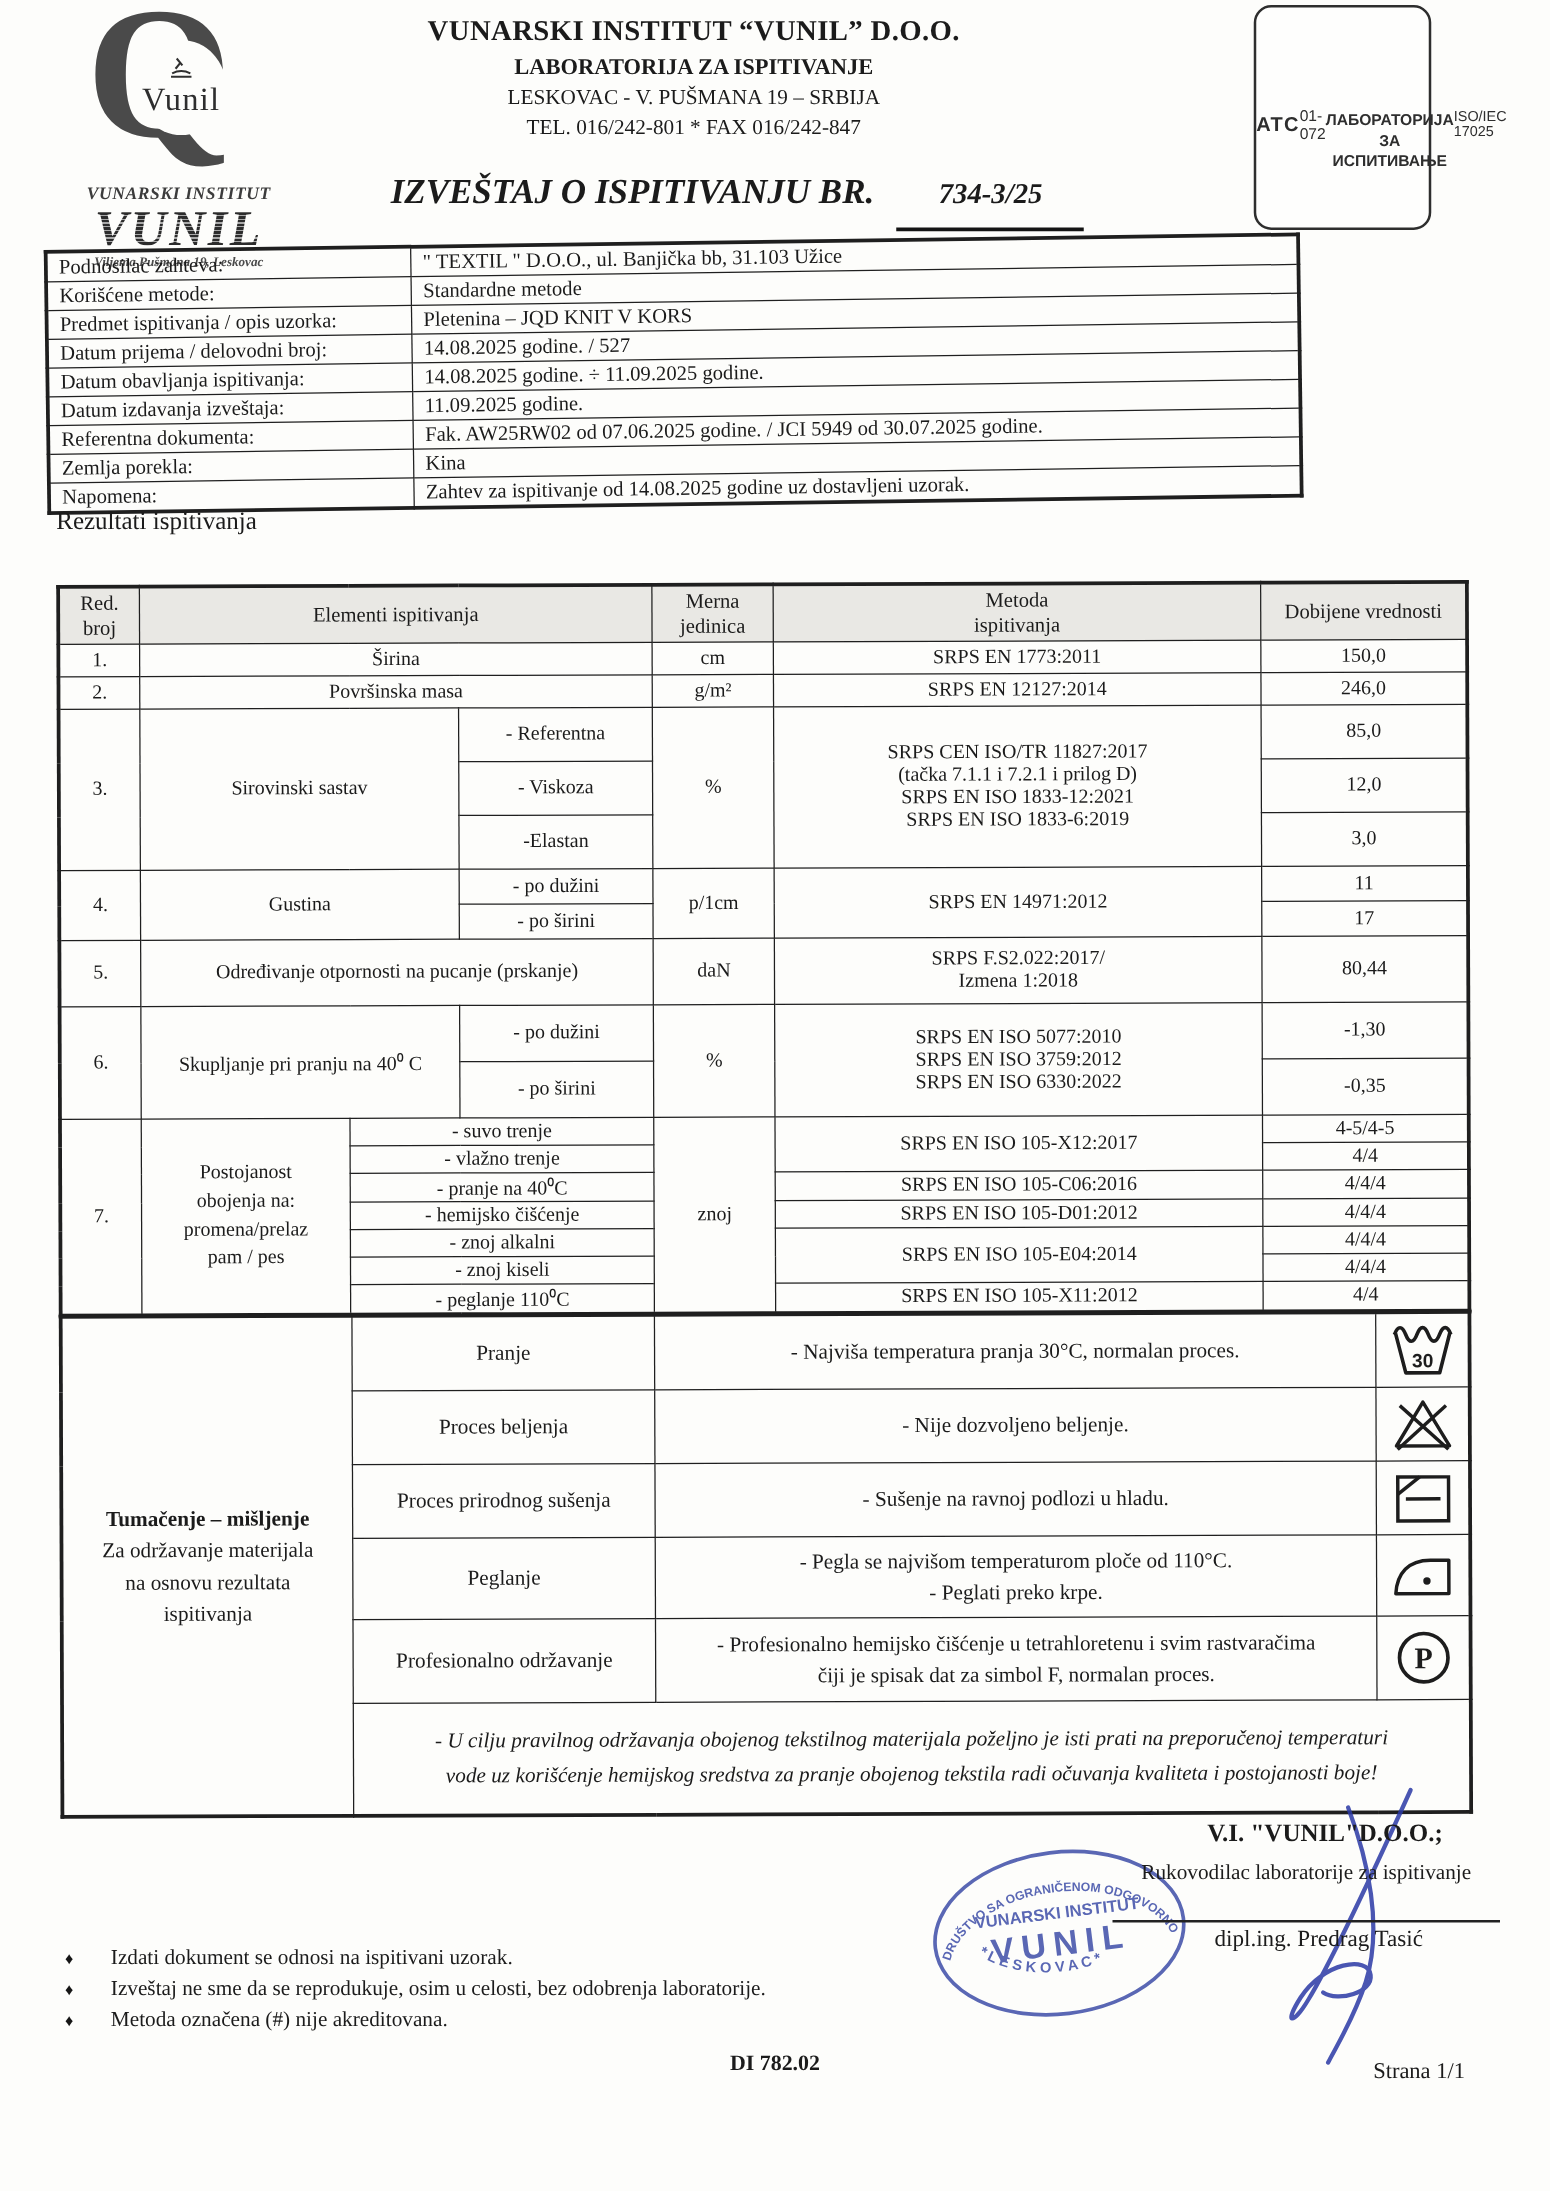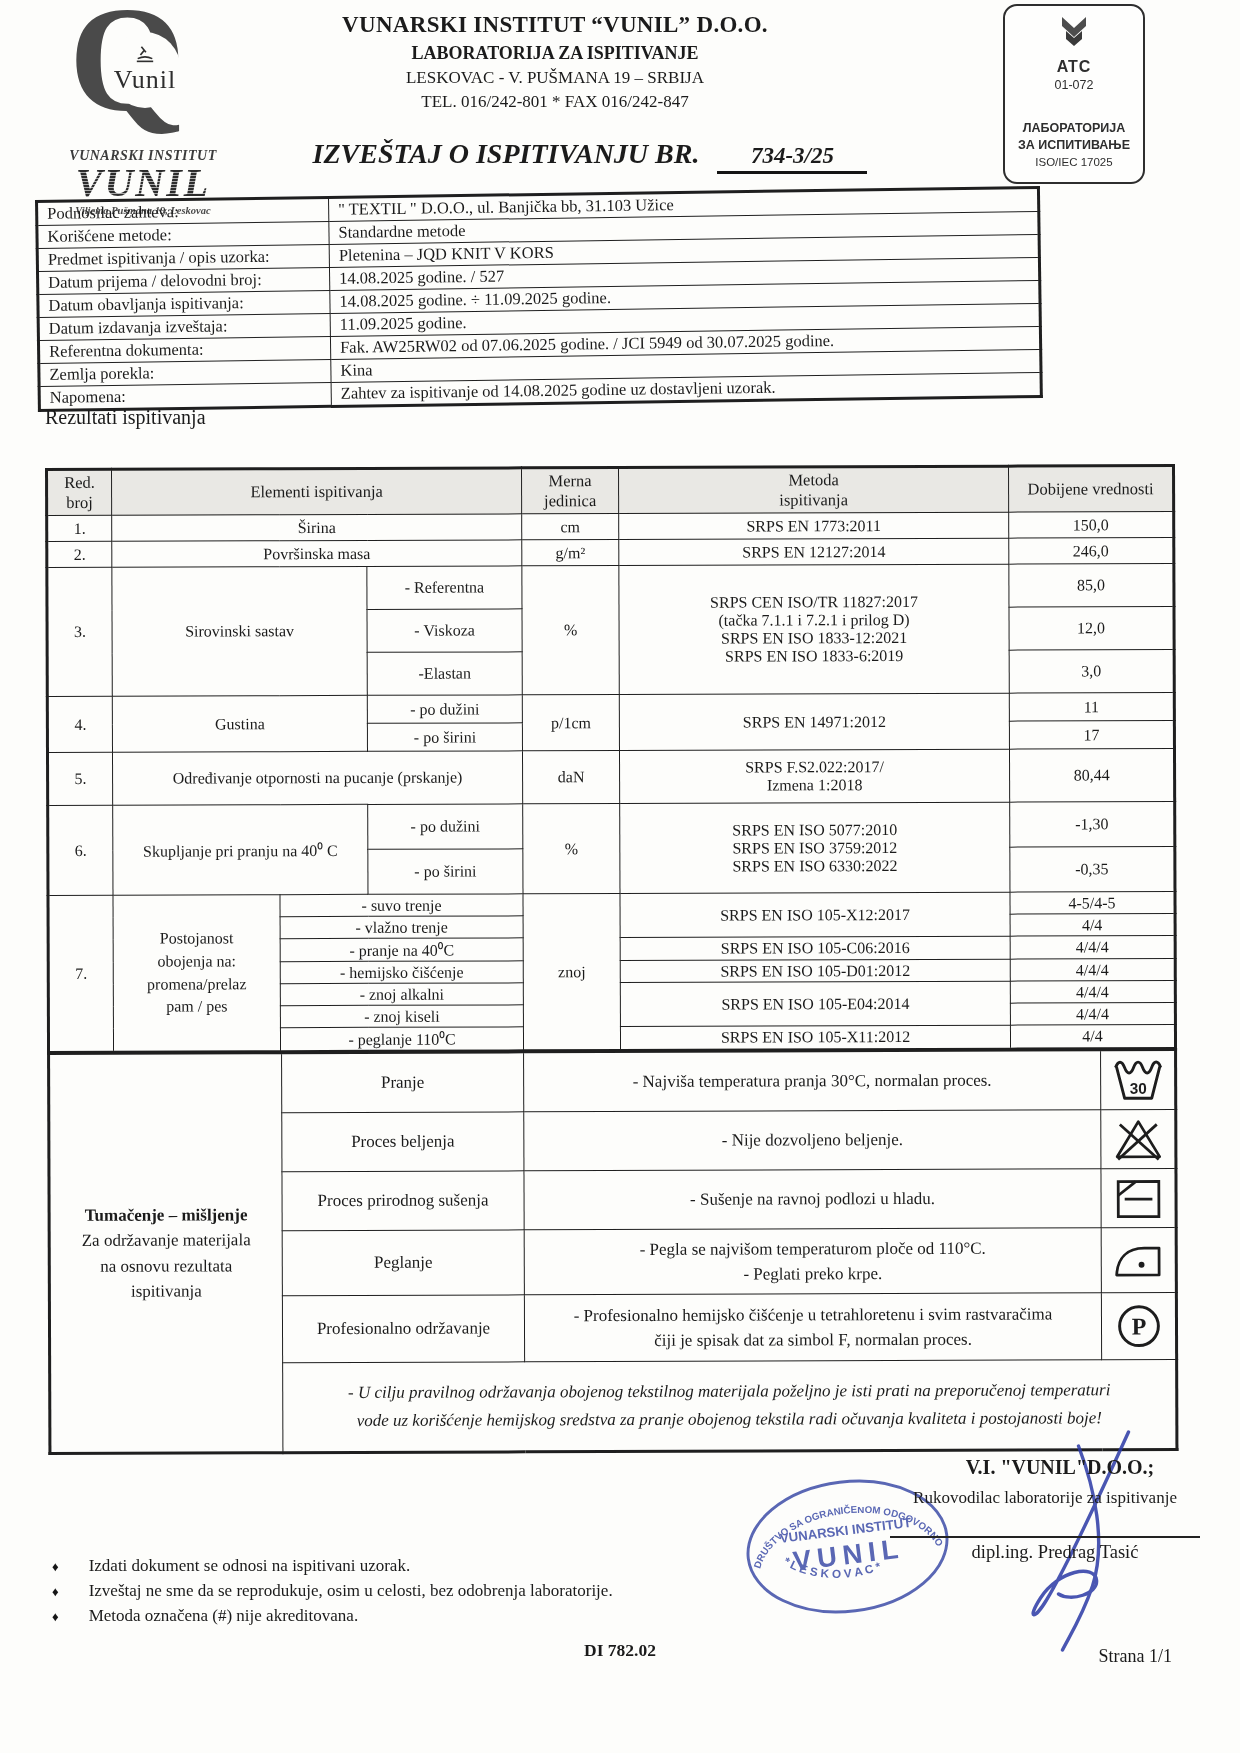--- a/index.html
+++ b/index.html
@@ -23,24 +23,24 @@
 
   .header-center{position:absolute;left:275px;top:12px;width:560px;text-align:center;}
   .hc-institute{font-size:23px;font-weight:bold;letter-spacing:.3px;}
   .hc-lab{font-size:18px;font-weight:bold;margin-top:5px;}
   .hc-addr{font-size:17px;margin-top:4px;}
   .hc-tel{font-size:17px;margin-top:4px;}
 
   .title-line{position:absolute;left:260px;top:138px;width:660px;text-align:center;}
   .title-text{font-size:28px;font-weight:bold;font-style:italic;}
   .title-number{font-size:23px;font-weight:bold;font-style:italic;display:inline-block;
-                border-bottom:3px solid #141414;padding:0 20px 2px 20px;margin-left:14px;min-width:110px;}
+                border-bottom:3px solid #141414;padding:0 20px 14px 20px;margin-left:14px;min-width:110px;}
 
   .badge{position:absolute;left:1003px;top:4px;width:142px;height:180px;border:2px solid #2e2e2e;border-radius:14px;
-         display:flex;flex-direction:column;align-items:center;padding-top:10px;box-sizing:border-box;
+         display:flex;align-items:center;padding-top:10px;box-sizing:border-box;
          font-family:"Liberation Sans",sans-serif;color:#2e2e2e;background:#fefefd;}
   .badge-acronym{font-size:16px;font-weight:bold;letter-spacing:1px;margin-top:4px;}
   .badge-code{font-size:12.5px;margin-top:2px;}
   .badge-lab{font-size:12.5px;font-weight:bold;margin-top:28px;line-height:1.35;text-align:center;}
   .badge-standard{font-size:11.5px;margin-top:2px;}
 
   
   .info-table{position:absolute;left:35px;top:200px;width:1005px;border-collapse:collapse;
               transform:rotate(-0.8deg);transform-origin:left top;border:3px solid #1f1f1f;}
   .info-table td{border:1.8px solid #1f1f1f;font-size:16.5px;padding:1px 9px;height:19.5px;}

